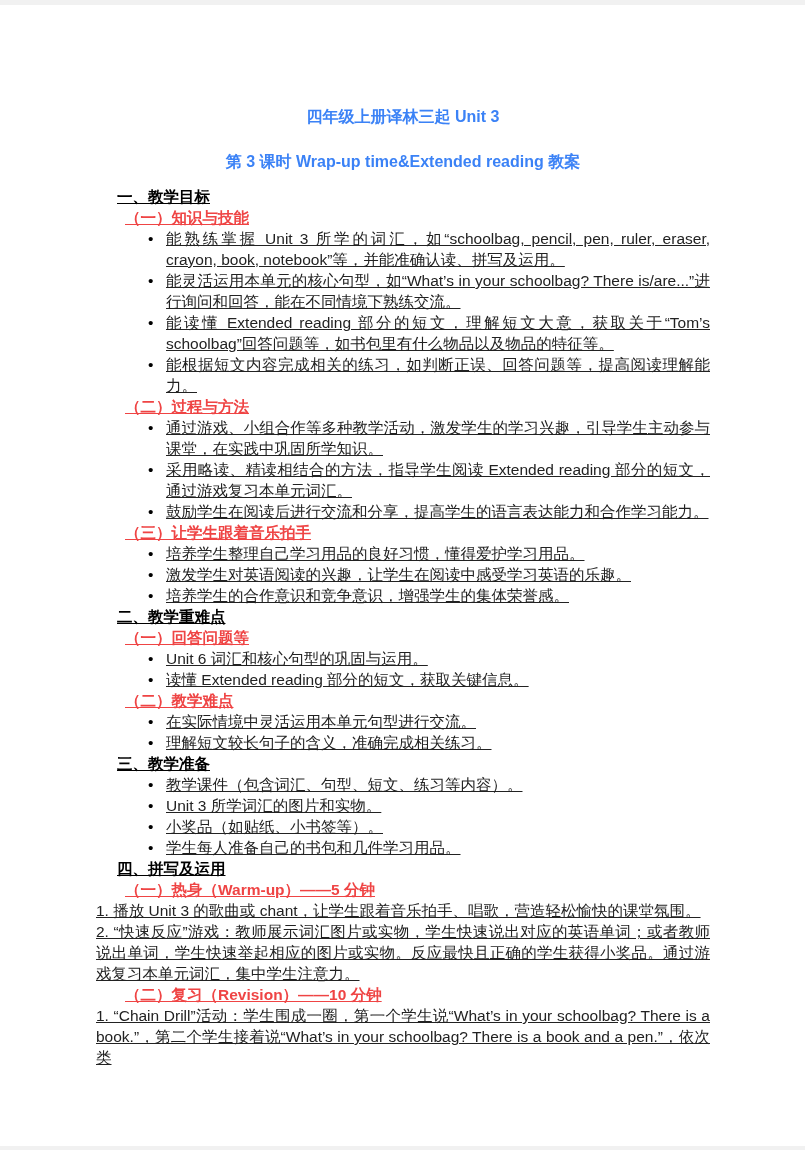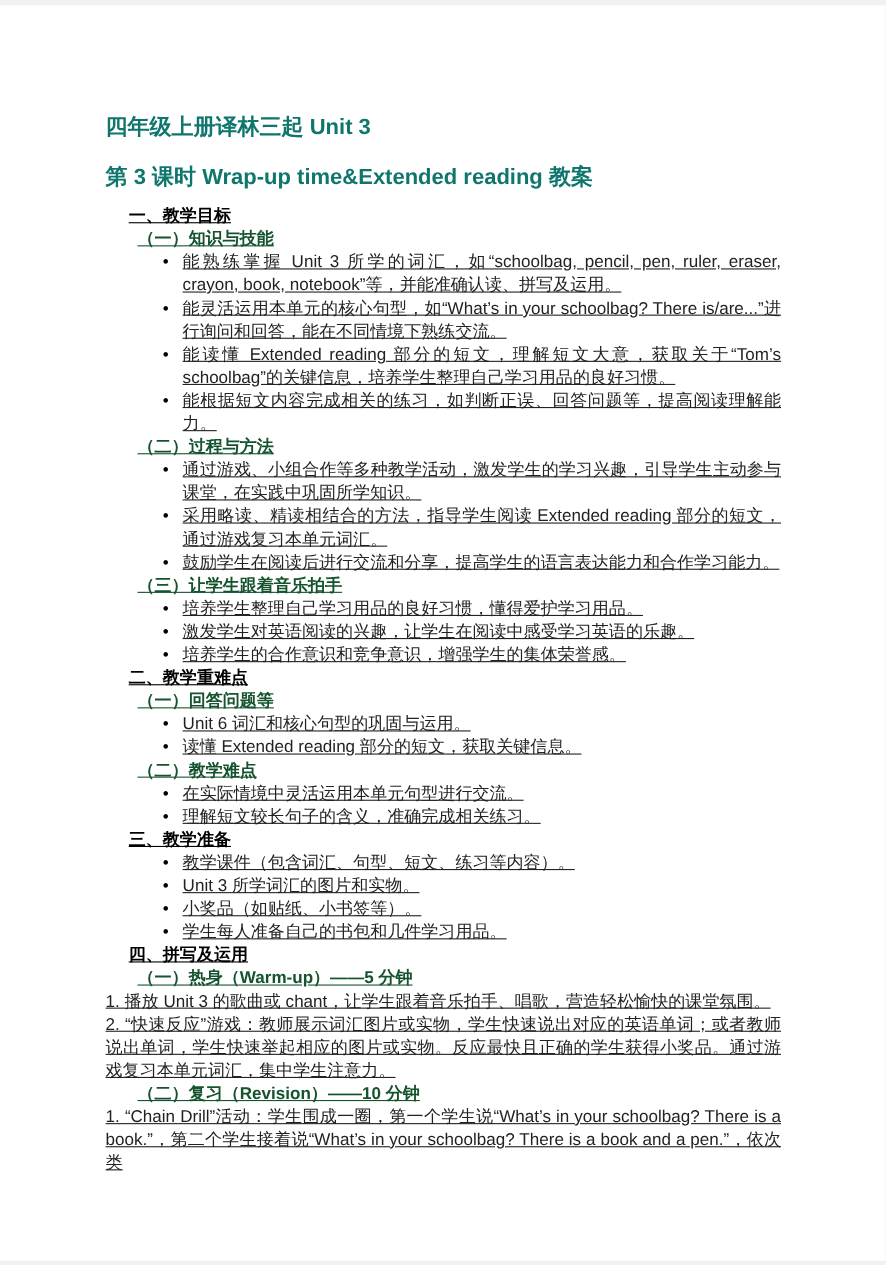--- a/index.html
+++ b/index.html
@@ -25,42 +25,42 @@
     left: 0;
     right: 0;
     top: 5px;
     bottom: 4px;
     background: #ffffff;
     box-sizing: border-box;
     padding: 98px 95px 0 96px;
     color: #222222;
   }
   .doc-title, .doc-subtitle {
-    text-align: left;
+    text-align: center;
     font-weight: 700;
-    color: #0f766e;
-    font-size: 20px;
+    color: #3b82f6;
+    font-size: 16px;
     line-height: 27px;
     margin: 0;
   }
   .doc-title { margin-bottom: 18px; }
   .doc-subtitle { margin-bottom: 11px; }
   .blocks {
     font-size: 15.5px;
     line-height: 21px;
   }
   .blk { margin: 0; text-decoration: underline; }
   .h1 {
     font-weight: 700;
     color: #000000;
     padding-left: 21px;
   }
   .h2 {
     font-weight: 700;
-    color: #14532d;
+    color: #ef4444;
     padding-left: 29px;
   }
   .para {
     text-align: justify;
   }
   .para:last-child {
     text-align-last: justify;
   }
   .bullet {
     position: relative;
@@ -79,21 +79,21 @@
 
 <div class="viewport">
   <div class="page">
     <h1 class="doc-title">四年级上册译林三起 Unit 3</h1>
     <h2 class="doc-subtitle">第 3 课时 Wrap-up time&amp;Extended reading 教案</h2>
     <div class="blocks" id="doc-blocks">
         <div class="blk h1">一、教学目标</div>
         <div class="blk h2">（一）知识与技能</div>
         <div class="blk bullet"><span class="marker">•</span><span>能熟练掌握 Unit 3 所学的词汇，如“schoolbag, pencil, pen, ruler, eraser, crayon, book, notebook”等，并能准确认读、拼写及运用。</span></div>
         <div class="blk bullet"><span class="marker">•</span><span>能灵活运用本单元的核心句型，如“What’s in your schoolbag? There is/are...”进行询问和回答，能在不同情境下熟练交流。</span></div>
-        <div class="blk bullet"><span class="marker">•</span><span>能读懂 Extended reading 部分的短文，理解短文大意，获取关于“Tom’s schoolbag”的关键信息，培养学生整理自己学习用品的良好习惯。</span></div>
+        <div class="blk bullet"><span class="marker">•</span><span>能读懂 Extended reading 部分的短文，理解短文大意，获取关于“Tom’s schoolbag”回答问题等，如书包里有什么物品以及物品的特征等。</span></div>
         <div class="blk bullet"><span class="marker">•</span><span>能根据短文内容完成相关的练习，如判断正误、回答问题等，提高阅读理解能力。</span></div>
         <div class="blk h2">（二）过程与方法</div>
         <div class="blk bullet"><span class="marker">•</span><span>通过游戏、小组合作等多种教学活动，激发学生的学习兴趣，引导学生主动参与课堂，在实践中巩固所学知识。</span></div>
         <div class="blk bullet"><span class="marker">•</span><span>采用略读、精读相结合的方法，指导学生阅读 Extended reading 部分的短文，通过游戏复习本单元词汇。</span></div>
         <div class="blk bullet"><span class="marker">•</span><span>鼓励学生在阅读后进行交流和分享，提高学生的语言表达能力和合作学习能力。</span></div>
         <div class="blk h2">（三）让学生跟着音乐拍手</div>
         <div class="blk bullet"><span class="marker">•</span><span>培养学生整理自己学习用品的良好习惯，懂得爱护学习用品。</span></div>
         <div class="blk bullet"><span class="marker">•</span><span>激发学生对英语阅读的兴趣，让学生在阅读中感受学习英语的乐趣。</span></div>
         <div class="blk bullet"><span class="marker">•</span><span>培养学生的合作意识和竞争意识，增强学生的集体荣誉感。</span></div>
         <div class="blk h1">二、教学重难点</div>

